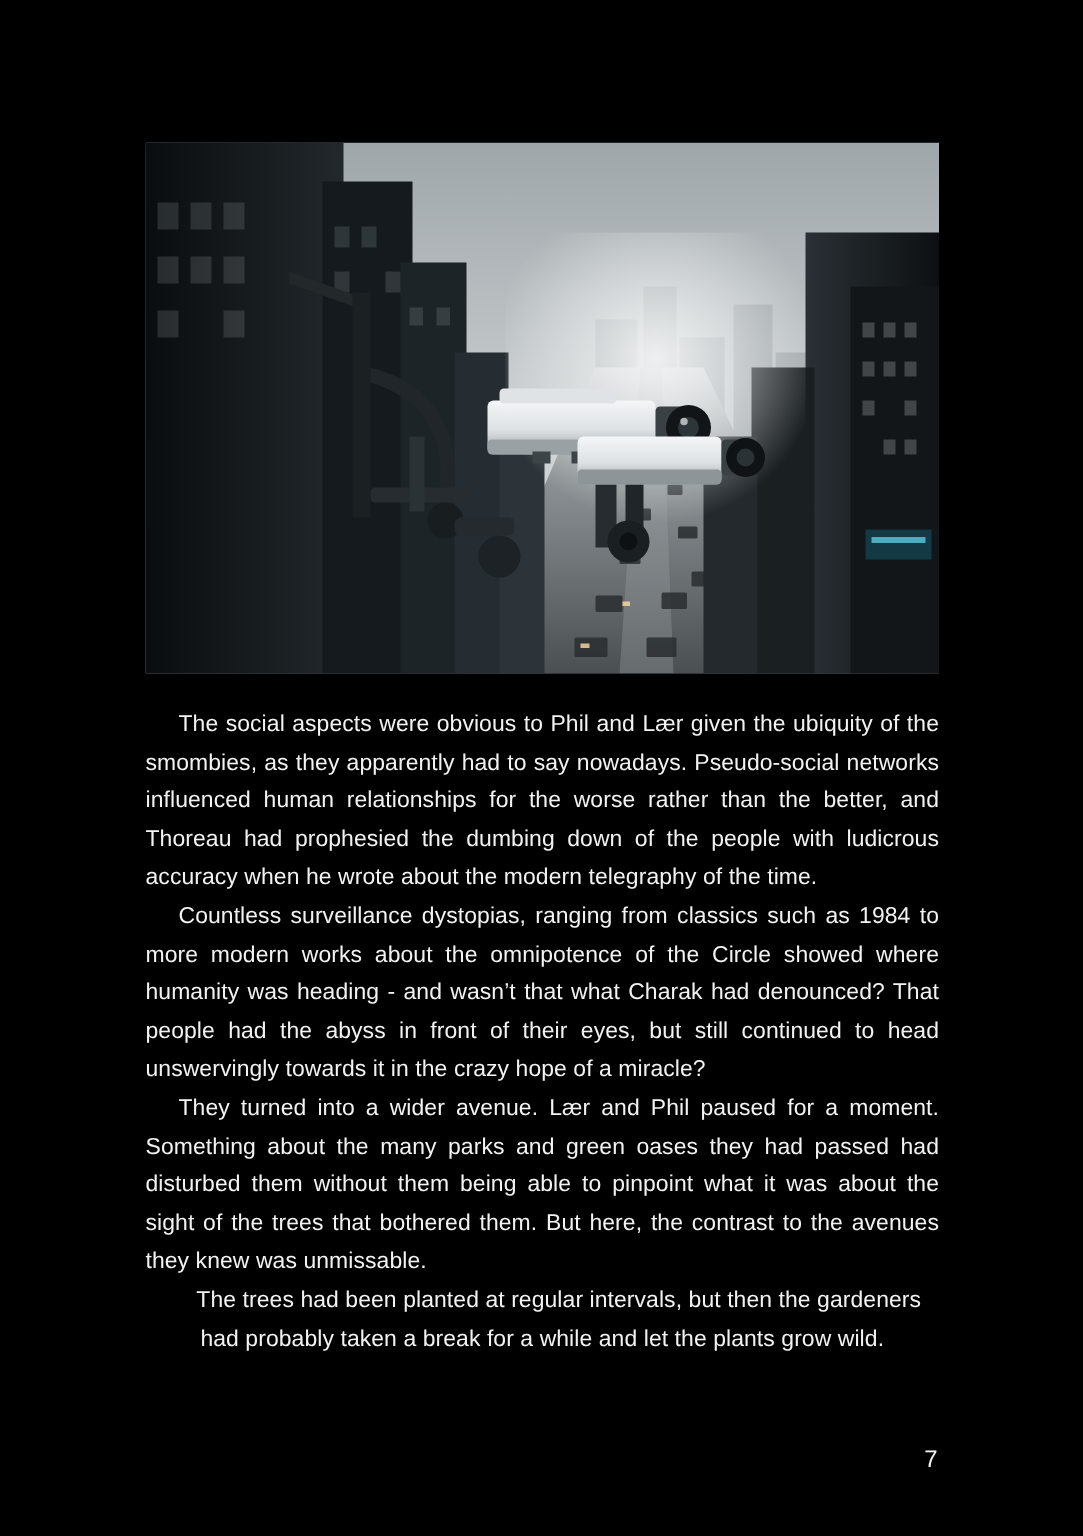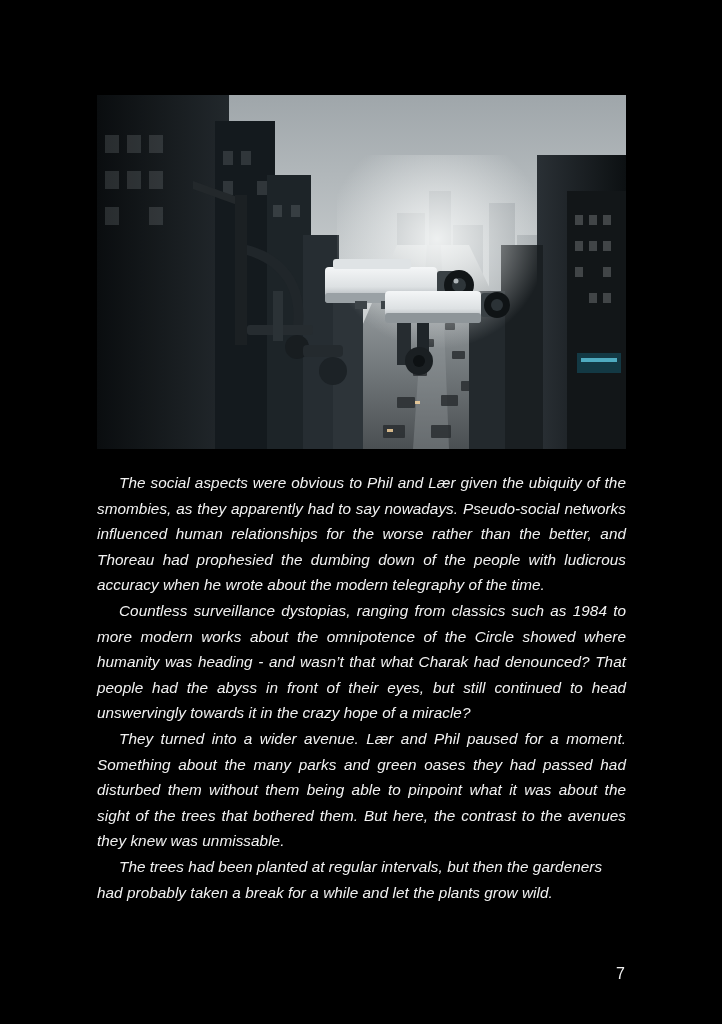--- a/index.html
+++ b/index.html
@@ -47,24 +47,23 @@
     font-size: 15.3px;
     line-height: 25.6px;
     color: #f2f2f2;
     text-align: justify;
     text-justify: inter-word;
     letter-spacing: 0.05px;
   }
   .body-text p {
     margin: 0;
     text-indent: 22px;
-    font-style: italic;
   }
   .body-text p:last-child {
-    text-align: left;
+    text-align: center;
   }
 
   
   .page-number {
     position: absolute;
     right: 97px;
     top: 965px;
     font-size: 16px;
     color: #f2f2f2;
     text-align: right;

